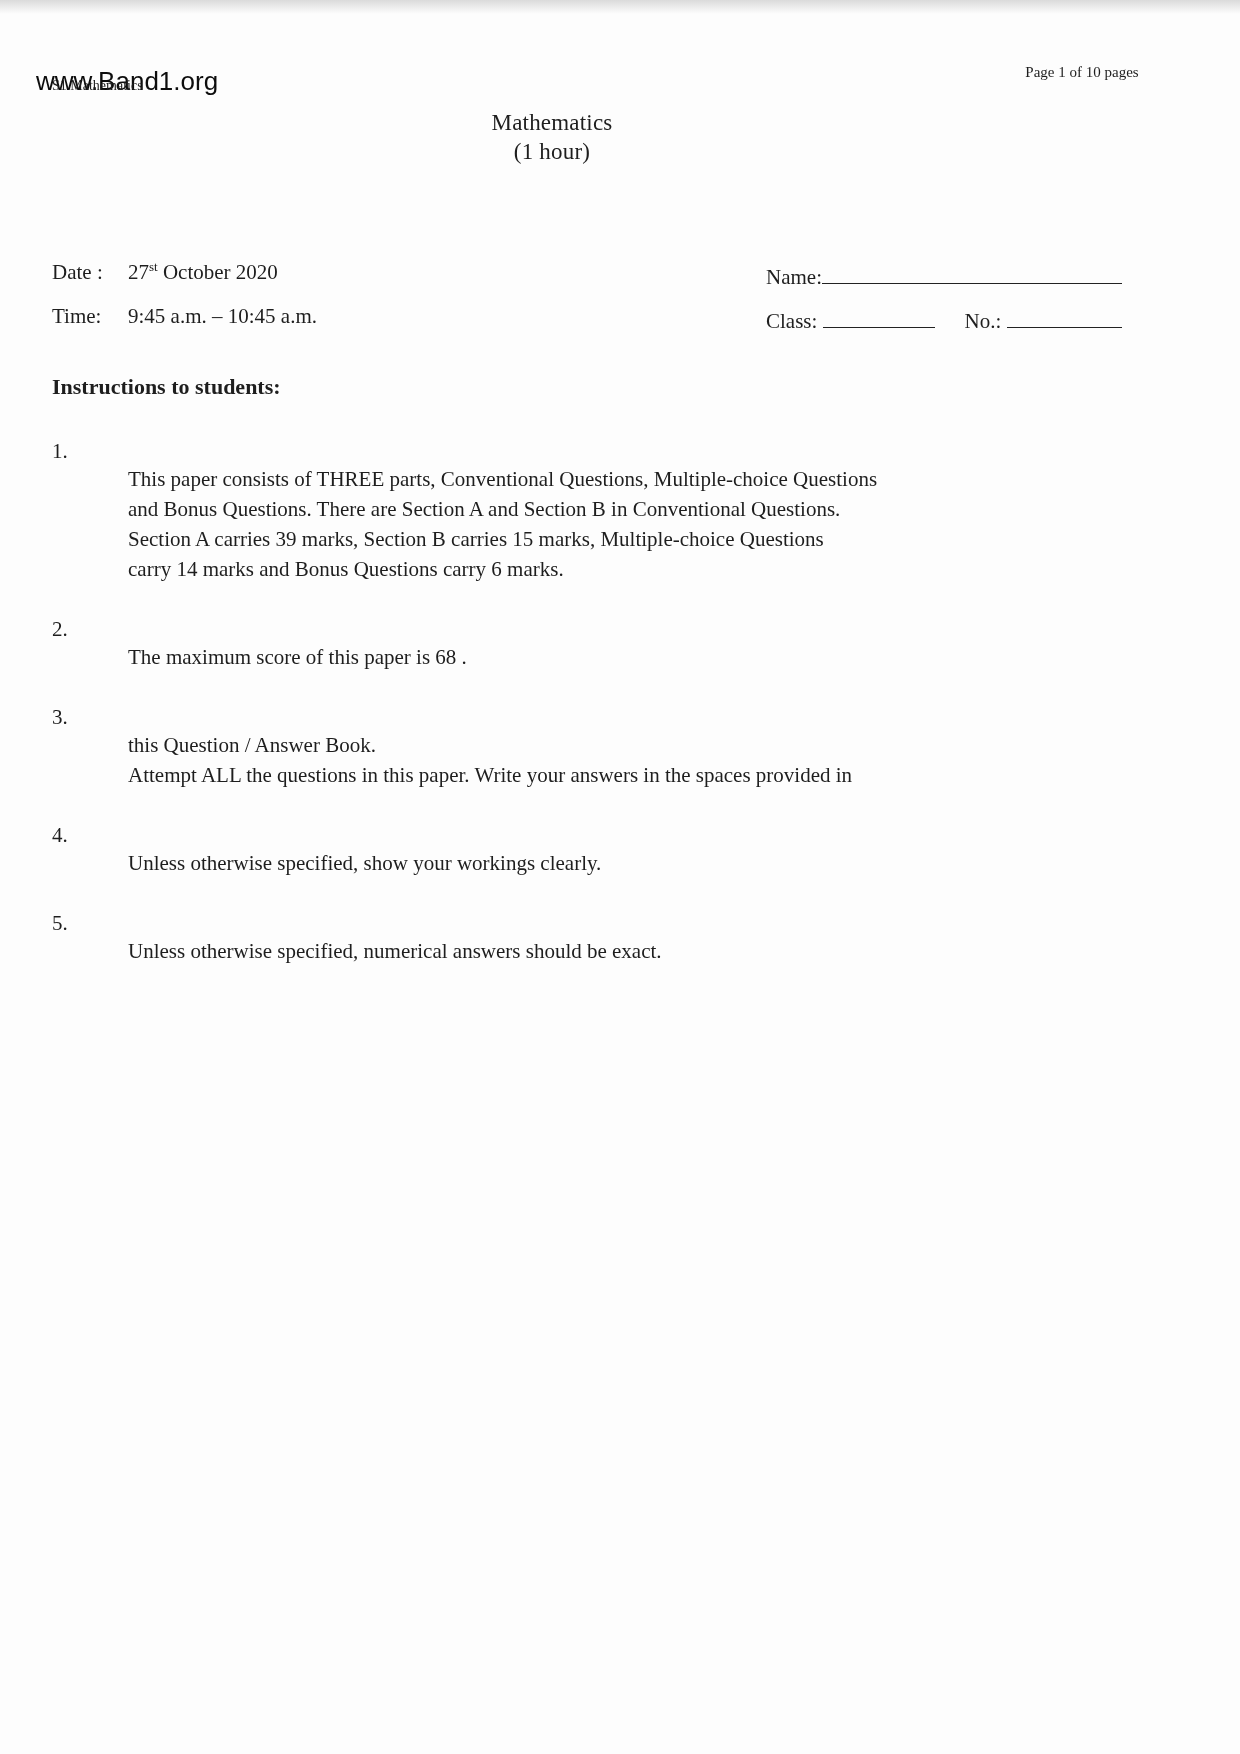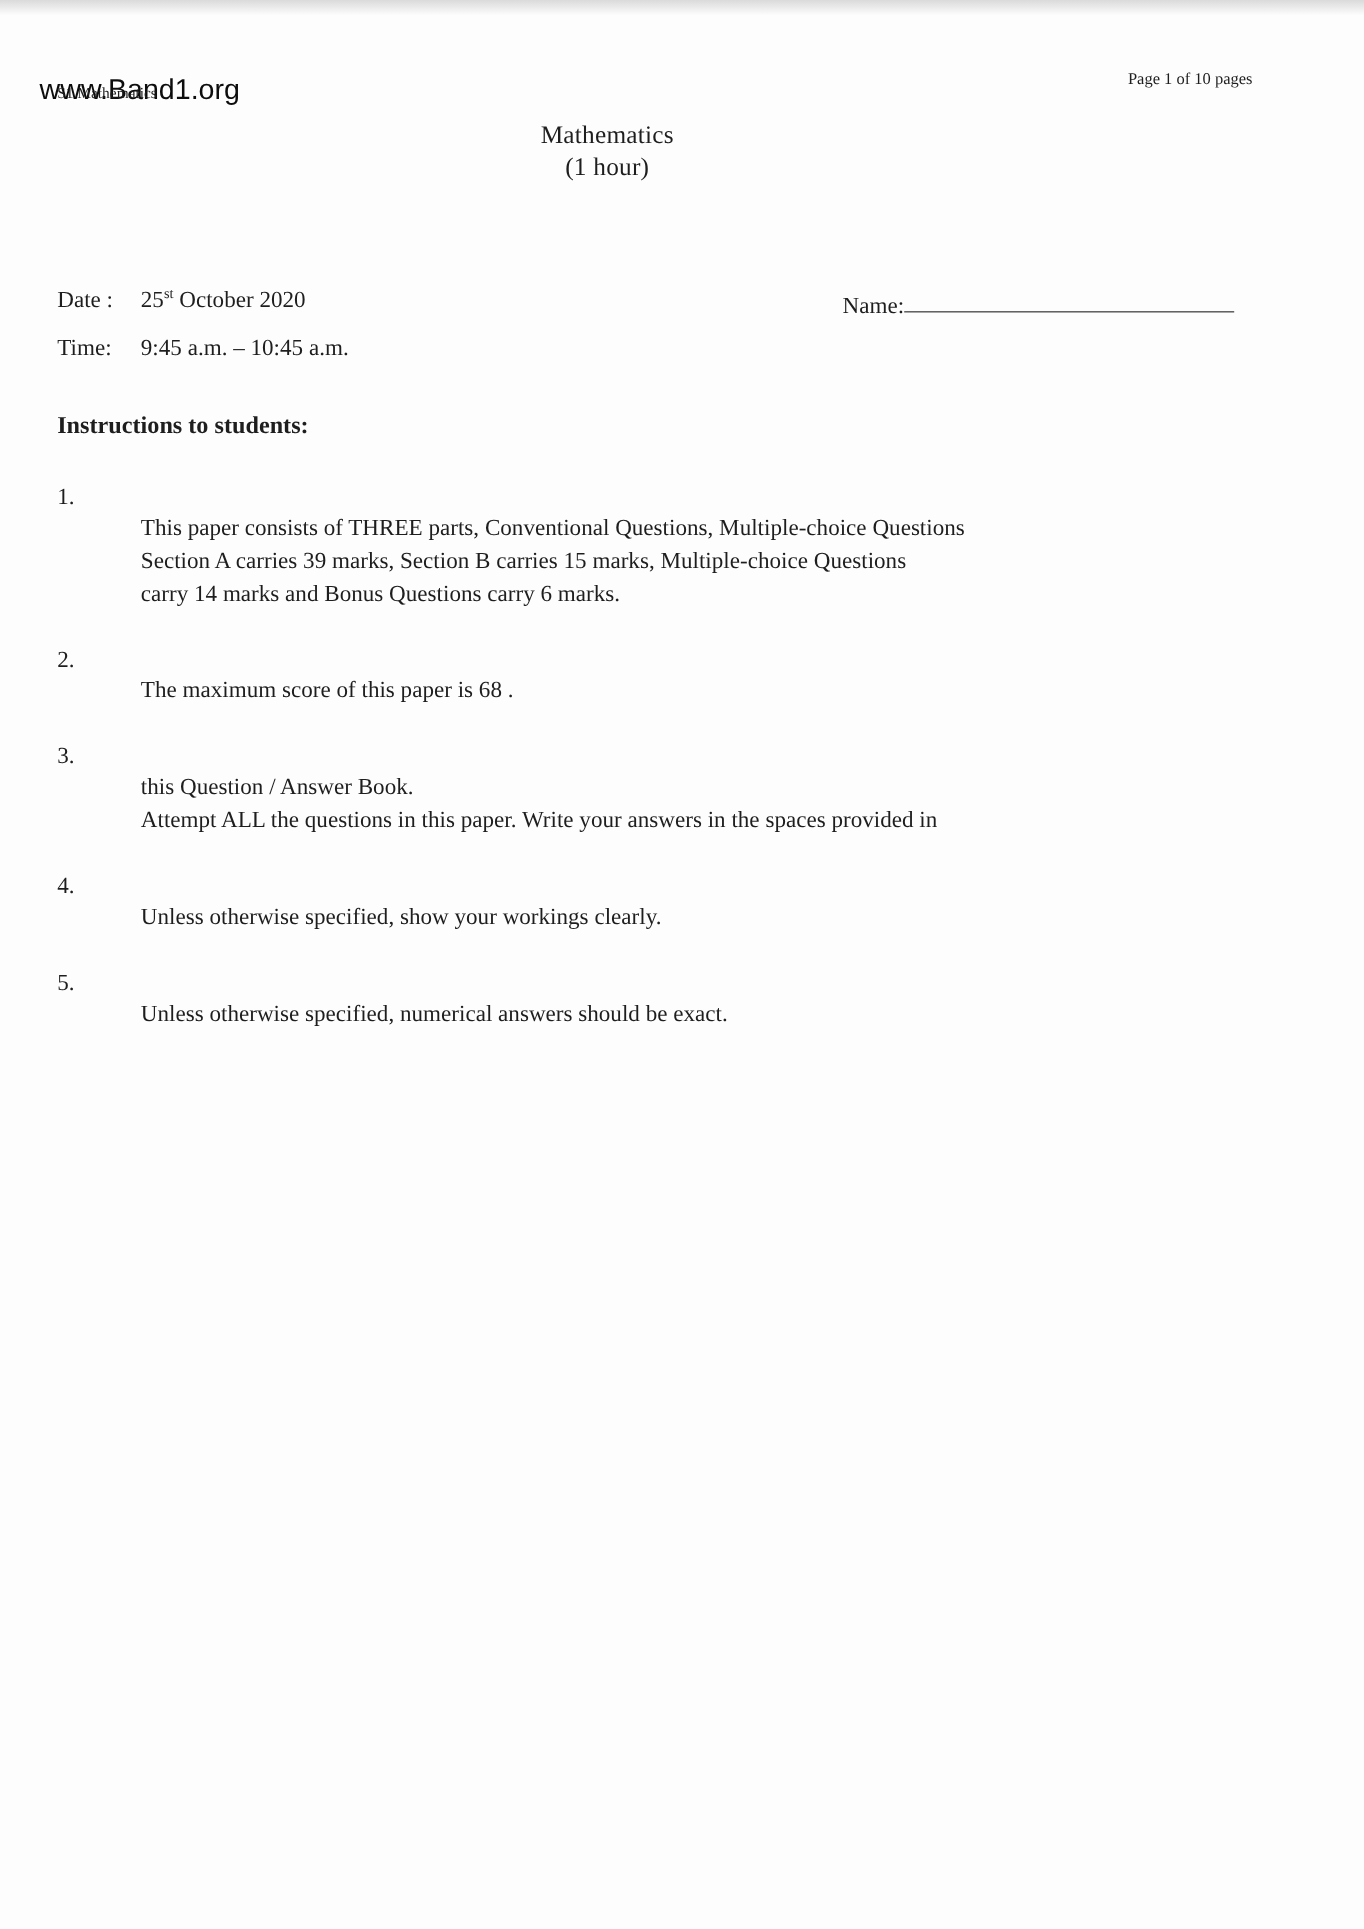--- a/index.html
+++ b/index.html
@@ -77,39 +77,43 @@
 
   <div class="hdr-left">S1 Mathematics</div>
   <div class="hdr-right">Page 1 of 10 pages</div>
 
   <div class="title-block">
     <div>Mathematics</div>
     <div>(1 hour)</div>
   </div>
 
   <div class="info-row row-date">
-    <span class="lbl">Date :</span><span>25</span><span class="sup">st</span><span> October 2020</span>
+    <span class="lbl">Date :</span><span>27</span><span class="sup">st</span><span> October 2020</span>
   </div>
 
   <div class="info-row row-time">
     <span class="lbl">Time:</span><span>9:45 a.m. – 10:45 a.m.</span>
   </div>
 
   <div class="info-row row-name">
     <span>Name:</span><span class="uline w300"></span>
   </div>
 
+  <div class="info-row row-class">
+    <span>Class:</span> <span class="uline w112"></span><span class="gap28"></span><span>No.:</span> <span class="uline w115"></span>
+  </div>
 
   <div class="instructions">
     <p class="ins-heading">Instructions to students:</p>
 
     <div class="item">
       <div class="num">1.</div>
       <div class="txt">
         <div>This paper consists of THREE parts, Conventional Questions, Multiple-choice Questions</div>
+        <div>and Bonus Questions. There are Section A and Section B in Conventional Questions.</div>
         <div>Section A carries 39 marks, Section B carries 15 marks, Multiple-choice Questions</div>
         <div>carry 14 marks and Bonus Questions carry 6 marks.</div>
       </div>
     </div>
 
     <div class="item">
       <div class="num">2.</div>
       <div class="txt">
         <div>The maximum score of this paper is 68 .</div>
       </div>

